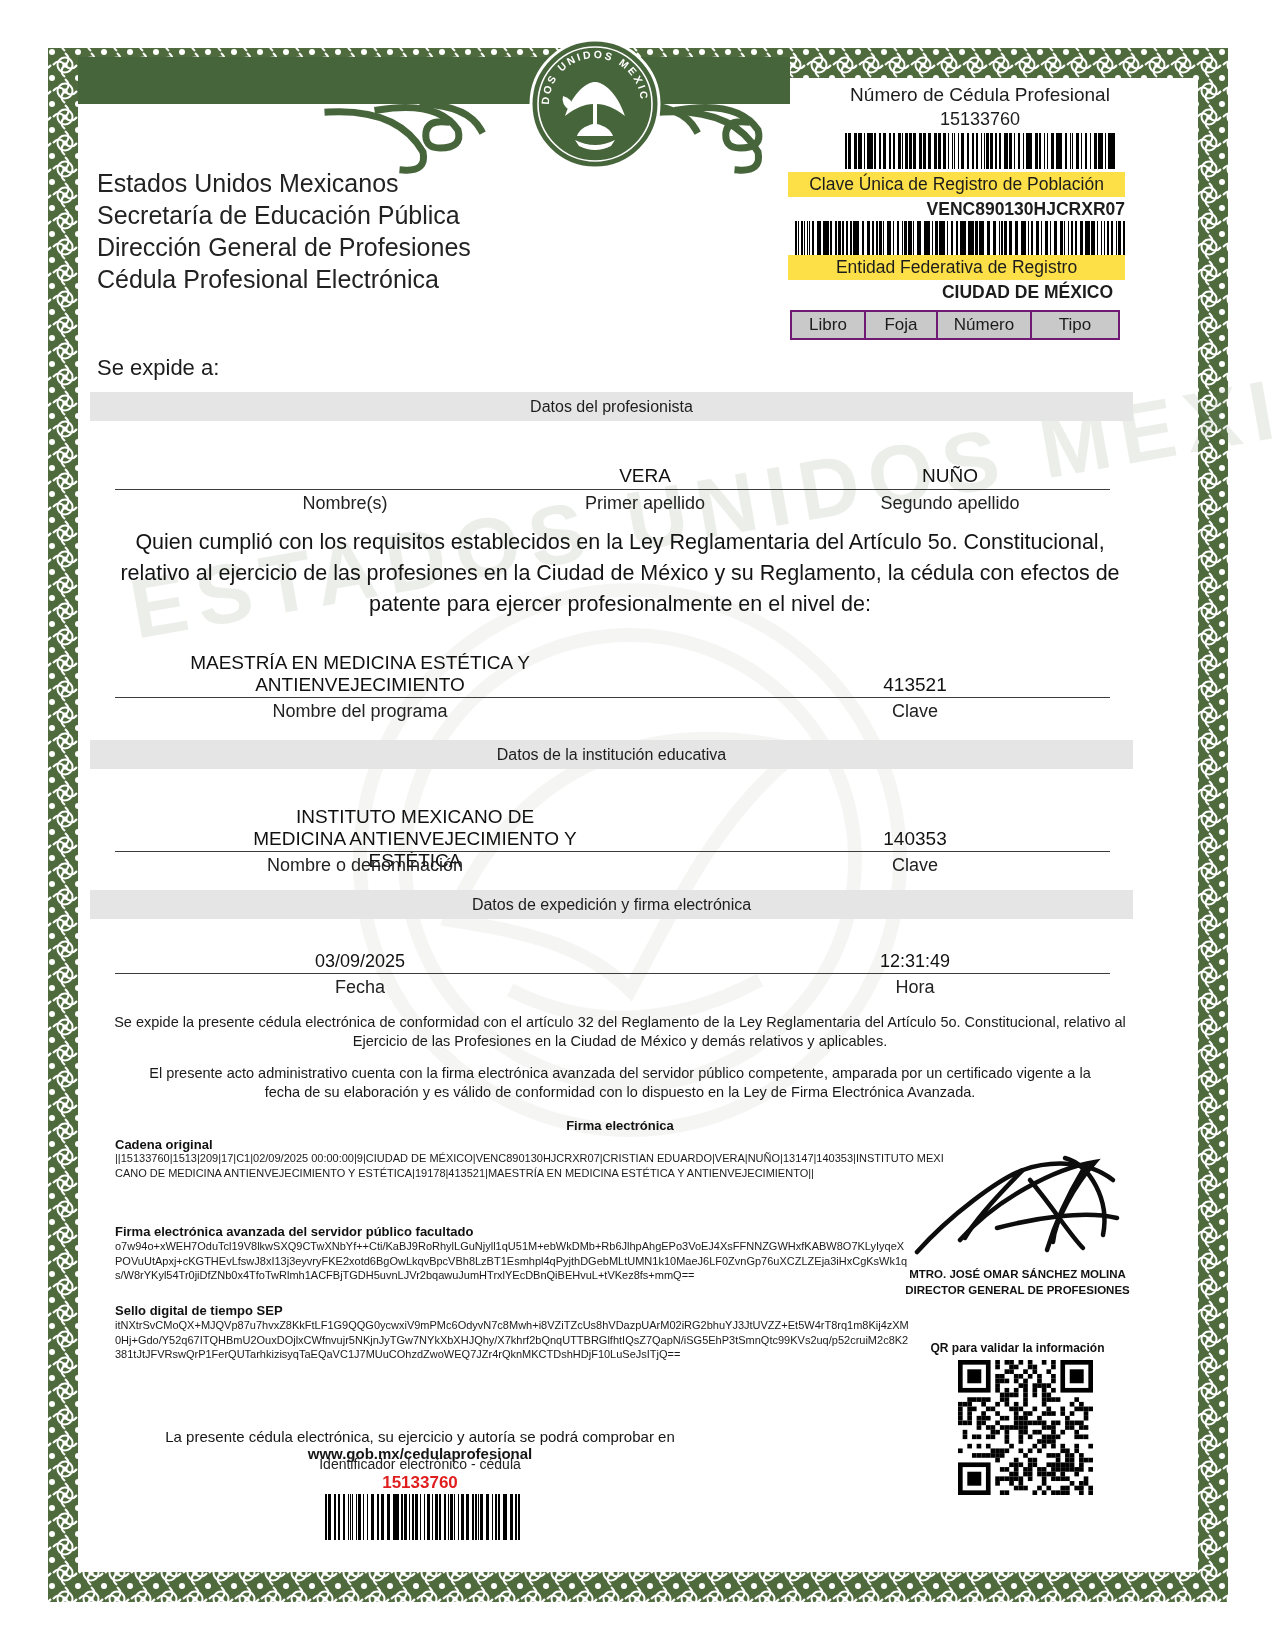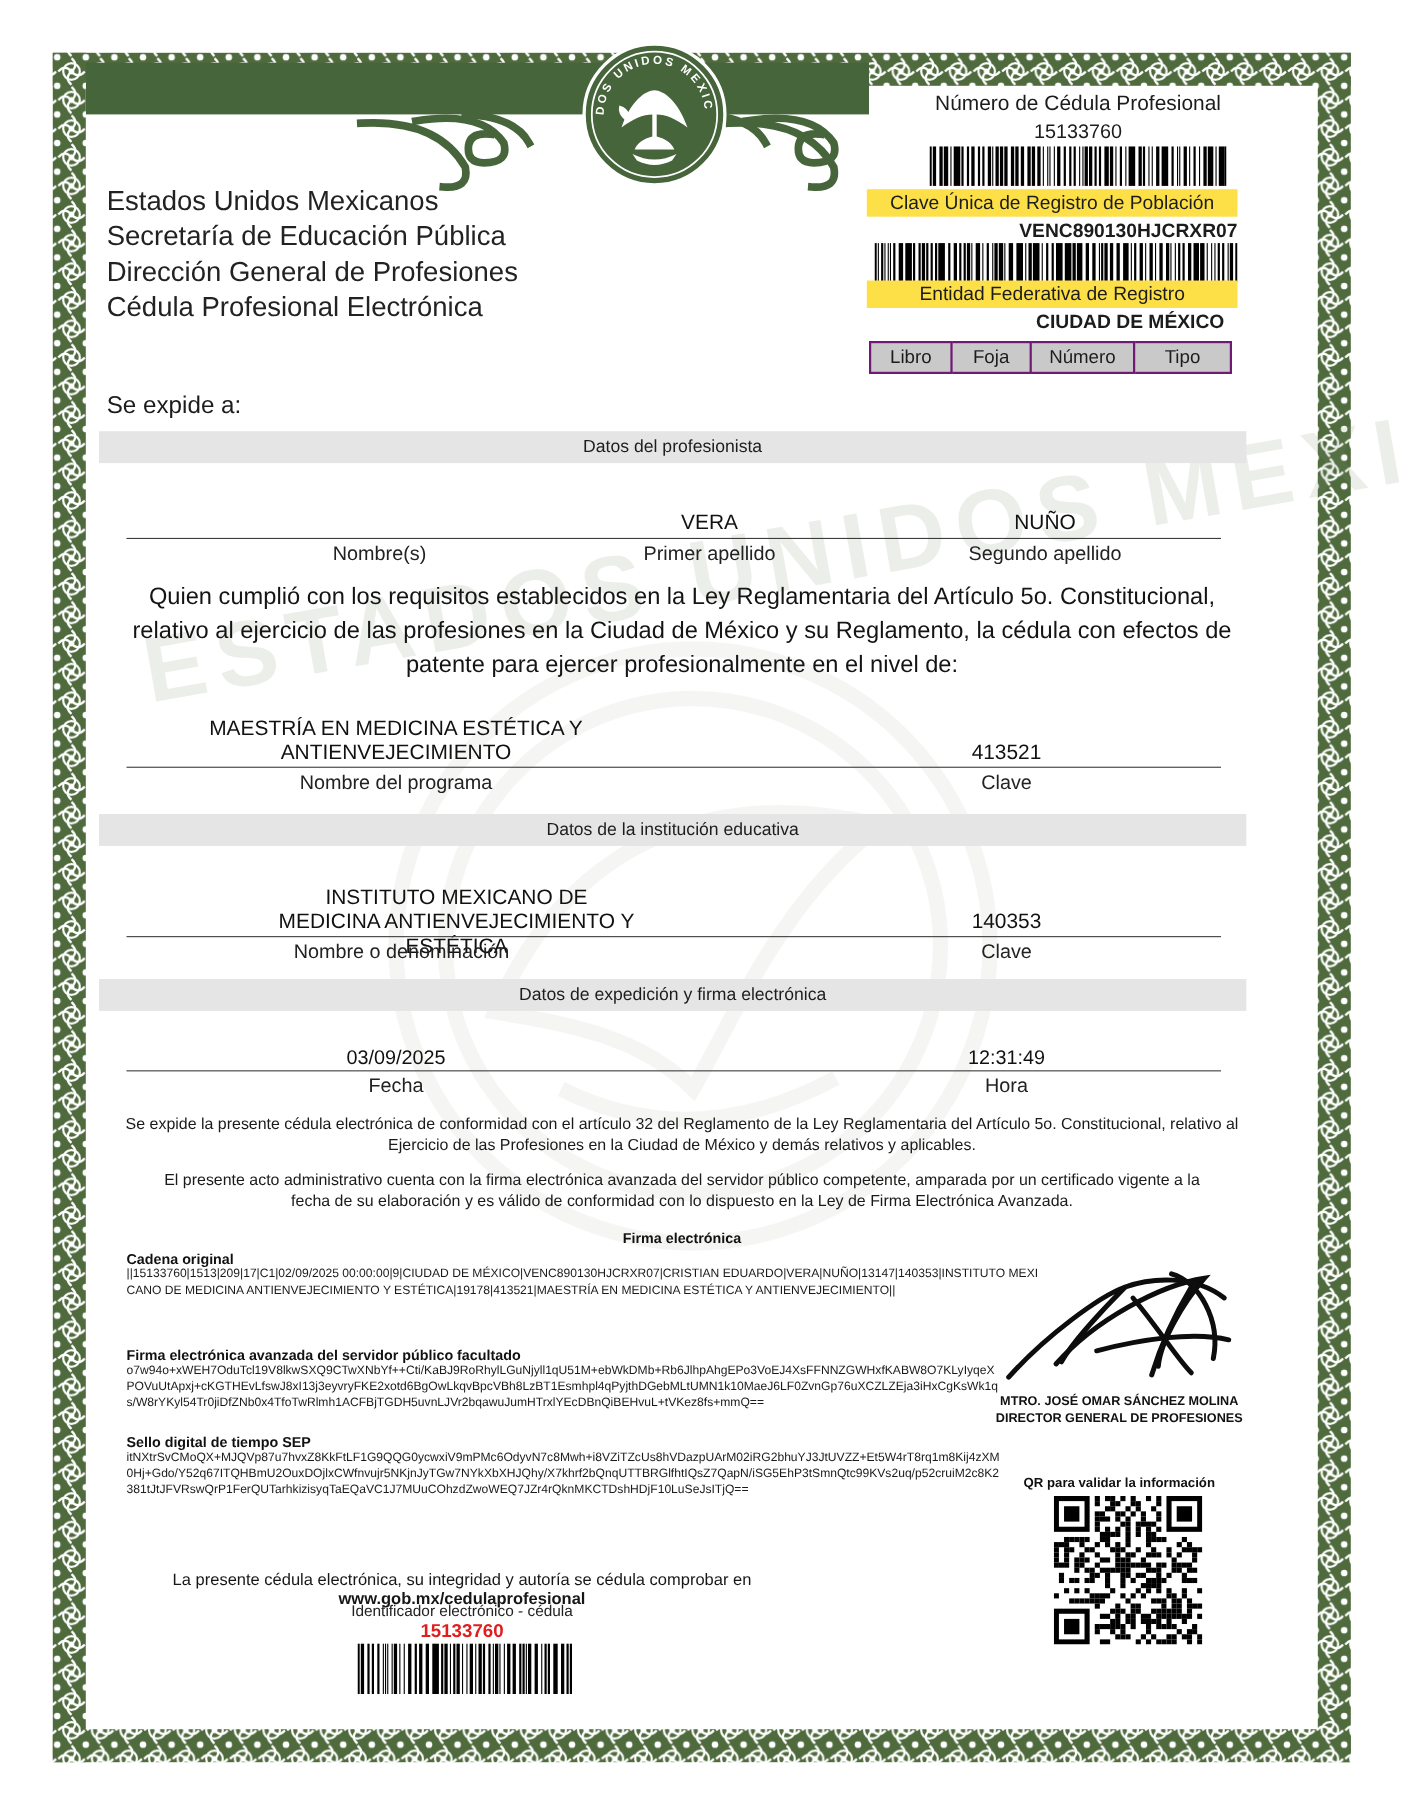--- a/index.html
+++ b/index.html
@@ -651,21 +651,21 @@
       <rect x="9.310344827586206" y="9.310344827586206" width="13.96551724137931" height="13.96551724137931" fill="#000"></rect>
       <rect x="102.41379310344827" y="0" width="32.58620689655172" height="32.58620689655172" fill="#000"></rect>
       <rect x="107.06896551724137" y="4.655172413793103" width="23.275862068965516" height="23.275862068965516" fill="#fff"></rect>
       <rect x="111.72413793103448" y="9.310344827586206" width="13.96551724137931" height="13.96551724137931" fill="#000"></rect>
       <rect x="0" y="102.41379310344827" width="32.58620689655172" height="32.58620689655172" fill="#000"></rect>
       <rect x="4.655172413793103" y="107.06896551724137" width="23.275862068965516" height="23.275862068965516" fill="#fff"></rect>
       <rect x="9.310344827586206" y="111.72413793103448" width="13.96551724137931" height="13.96551724137931" fill="#000"></rect>
     </svg>
 
   <div class="abs verify" style="left:110px;top:1428px;width:620px;">
-    <span>La presente cédula electrónica, su integridad y autoría se cédula comprobar en</span>
+    <span>La presente cédula electrónica, su ejercicio y autoría se podrá comprobar en</span>
     <b>www.gob.mx/cedulaprofesional</b>
   </div>
   <div class="abs id-label" style="left:220px;top:1456px;width:400px;">Identificador electrónico - cédula</div>
   <div class="abs id-red" style="left:220px;top:1473px;width:400px;">15133760</div>
   <svg class="abs" style="left:325px;top:1494px;" width="195" height="46">
       <rect x="0" y="0" width="2" height="46" fill="#000"></rect>
       <rect x="3" y="0" width="3" height="46" fill="#000"></rect>
       <rect x="9" y="0" width="2" height="46" fill="#000"></rect>
       <rect x="13" y="0" width="2" height="46" fill="#000"></rect>
       <rect x="18" y="0" width="2" height="46" fill="#000"></rect>

